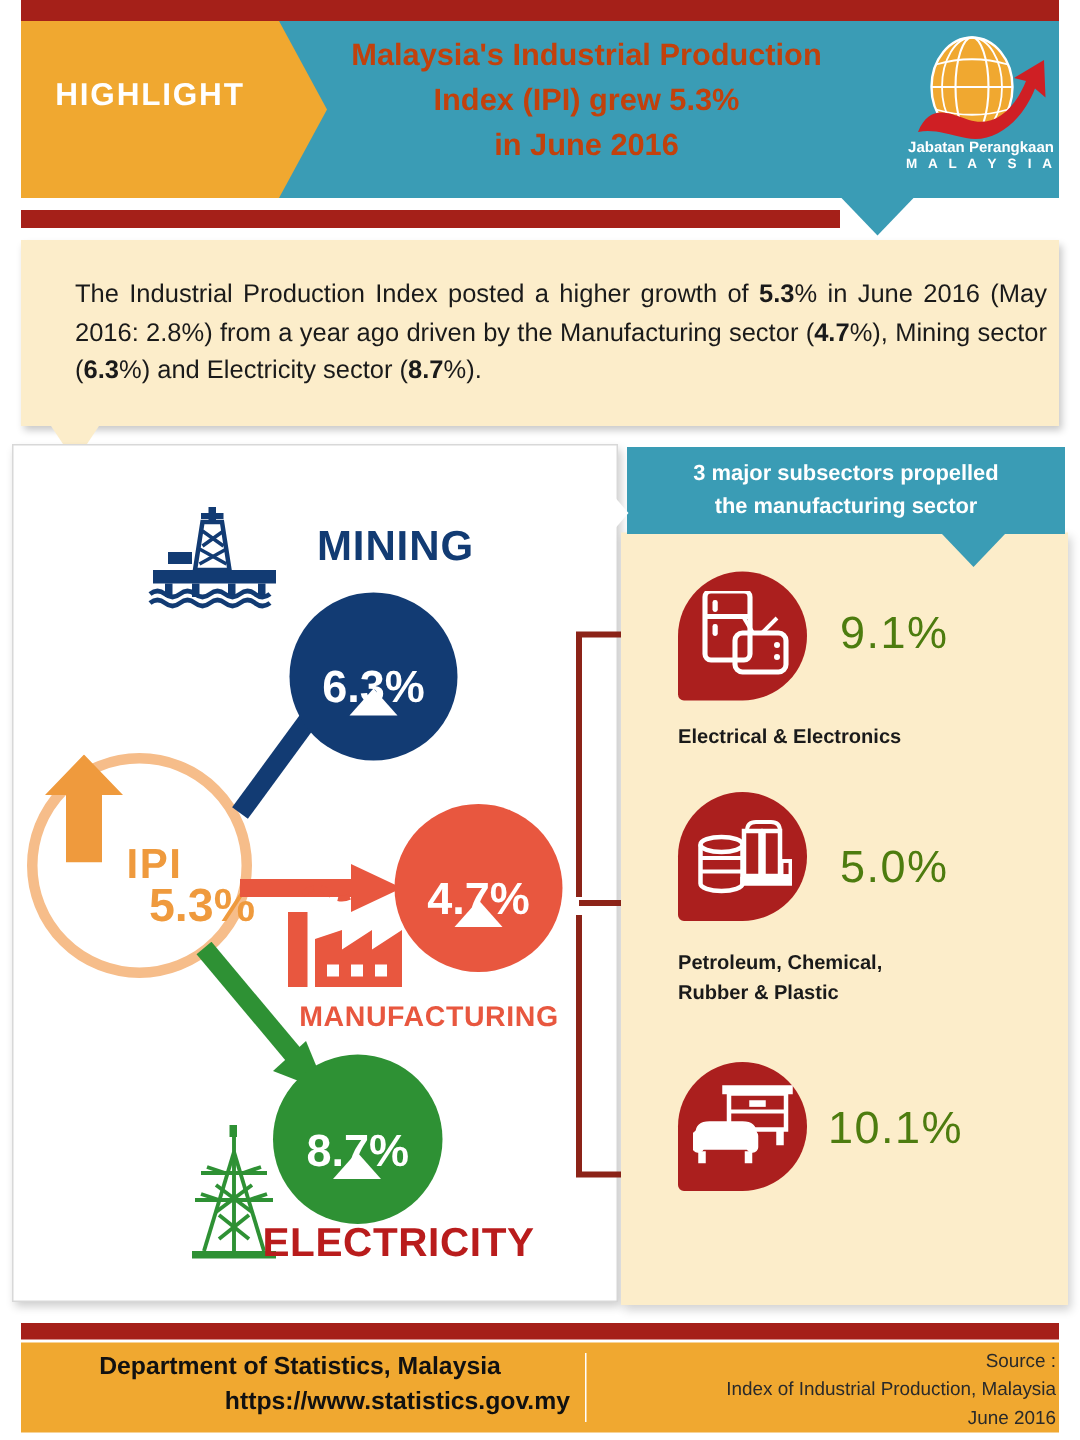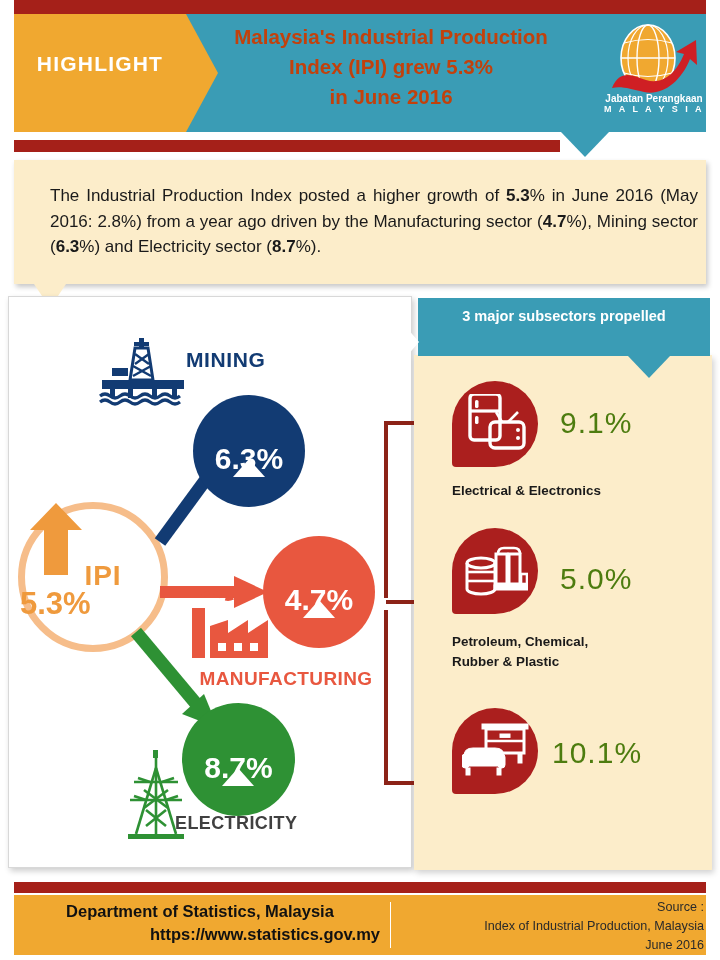--- a/index.html
+++ b/index.html
@@ -42,46 +42,46 @@
   
   .lpanel{position:absolute;left:8px;top:296px;width:402px;height:570px;background:#ffffff;
       border:1px solid #d8d8d8;box-shadow:2px 3px 6px rgba(0,0,0,.2);}
 
   
   .ipi-ring{position:absolute;left:18px;top:502px;width:150px;height:150px;border:7px solid #f6bd8a;
       border-radius:50%;box-sizing:border-box;}
   .ipi-arrow{position:absolute;left:30px;top:503px;width:52px;height:72px;}
   .ipi-lbl{position:absolute;left:28px;top:560px;width:150px;text-align:center;color:#ef9a3d;
       font-size:28px;font-weight:bold;letter-spacing:1px;}
-  .ipi-val{position:absolute;left:20px;top:586px;width:150px;text-align:left;color:#ef9a3d;
+  .ipi-val{position:absolute;left:20px;top:586px;width:150px;text-align:right;color:#ef9a3d;
       font-size:31px;font-weight:bold;}
 
   
   .bubble{position:absolute;border-radius:50%;color:#fff;text-align:center;}
   .bub-val{position:absolute;left:0;width:100%;text-align:center;font-weight:bold;color:#fff;margin-top:22px;}
   .tri-up{position:absolute;width:0;height:0;border-left:16px solid transparent;
       border-right:16px solid transparent;border-bottom:18px solid #ffffff;}
 
   .mining-bub{left:193px;top:395px;width:112px;height:112px;background:#123b73;}
   .mining-val{top:420px;font-size:30px;}
   .mining-tri{left:233px;top:459px;}
-  .mining-lbl{position:absolute;left:186px;top:348px;width:130px;text-align:left;color:#123b73;
-      font-size:21px;font-weight:bold;letter-spacing:.6px;}
+  .mining-lbl{position:absolute;left:186px;top:348px;width:130px;text-align:right;color:#123b73;
+      font-size:28px;font-weight:bold;letter-spacing:.6px;}
 
   .manu-bub{left:263px;top:536px;width:112px;height:112px;background:#e8573f;}
   .manu-val{top:561px;font-size:30px;}
   .manu-tri{left:303px;top:600px;}
   .manu-lbl{position:absolute;left:196px;top:668px;width:180px;text-align:center;color:#e8573f;
       font-size:19px;font-weight:bold;letter-spacing:.4px;}
 
   .elec-bub{left:182px;top:703px;width:113px;height:113px;background:#2e9134;}
   .elec-val{top:729px;font-size:30px;}
   .elec-tri{left:222px;top:768px;}
-  .elec-lbl{position:absolute;left:175px;top:813px;width:200px;text-align:left;color:#404040;
-      font-size:18px;font-weight:bold;letter-spacing:.4px;}
+  .elec-lbl{position:absolute;left:175px;top:813px;width:200px;text-align:left;color:#b91c1c;
+      font-size:27px;font-weight:bold;letter-spacing:.4px;}
 
   .icn{position:absolute;}
 
   
   .rpanel{position:absolute;left:414px;top:355px;width:298px;height:515px;background:#fcedca;
       box-shadow:2px 3px 6px rgba(0,0,0,.18);}
   .rhdr{position:absolute;left:418px;top:298px;width:292px;height:58px;background:#3a9cb5;}
   .rhdr-text{position:absolute;left:418px;top:305px;width:292px;text-align:center;color:#ffffff;
       font-size:14.6px;font-weight:bold;line-height:22px;}
   .rhdr-ptr{position:absolute;left:628px;top:356px;width:0;height:0;
@@ -245,20 +245,21 @@
       <path d="M82,188 L102,197 L82,206 Z"></path>
       <path d="M82,369 L102,378 L82,387 Z"></path>
     </g>
   </svg>
 
   <div class="rpanel"></div>
   <div class="rhdr"></div>
   <div class="rhdr-notch"></div>
   <div class="rhdr-text">
     <span>3 major subsectors propelled</span><br>
+    <span>the manufacturing sector</span>
   </div>
   <div class="rhdr-ptr"></div>
 
   <div class="sub-ic" style="left:452px;top:381px"></div>
   <svg class="icn" style="left:468px;top:394px;width:58px;height:60px">
     <g fill="#ffffff">
       <rect x="2" y="0" width="30" height="46" rx="4" fill="none" stroke="#ffffff" stroke-width="3.4"></rect>
       <line x1="2" y1="17" x2="32" y2="17" stroke="#ffffff" stroke-width="3.2"></line>
       <rect x="7" y="6" width="3.5" height="8" rx="1.6"></rect>
       <rect x="7" y="22" width="3.5" height="8" rx="1.6"></rect>

